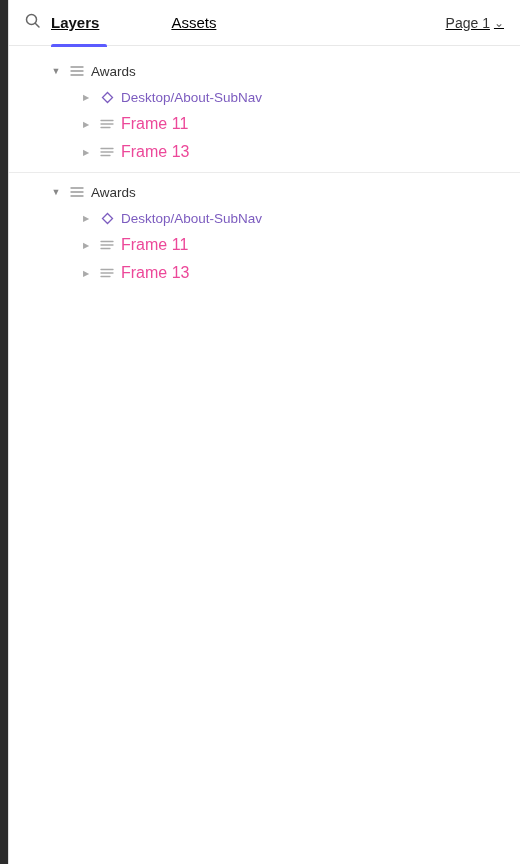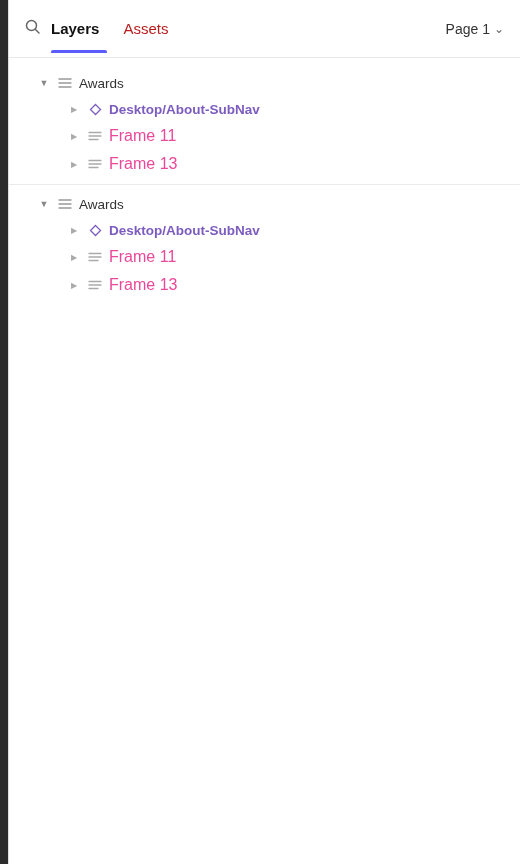--- a/index.html
+++ b/index.html
@@ -25,24 +25,25 @@
       display: flex;
       flex-direction: column;
       border-left: 1px solid #e0e0e0;
     }
 
     
     .tab-bar {
       display: flex;
       align-items: center;
       padding: 0 16px;
-      height: 58px;
+      height: 46px;
       border-bottom: 1px solid #e8e8e8;
       gap: 0;
       position: relative;
+      text-decoration: underline;
     }
 
     .search-icon-wrap {
       margin-right: 10px;
       color: #666;
       font-size: 16px;
     }
 
     .tab-layers {
       font-size: 15px;
@@ -61,23 +62,24 @@
       left: 0;
       right: 0;
       height: 3px;
       background: #5b5bff;
       border-radius: 2px 2px 0 0;
     }
 
     .tab-assets {
       font-size: 15px;
       font-weight: 400;
-      color: #b91c1c;
+      color: #000000;
       padding: 4px 8px;
       cursor: pointer;
+      margin-left: 48px;
     }
 
     .page-selector {
       margin-left: auto;
       font-size: 14px;
       color: #333;
       display: flex;
       align-items: center;
       gap: 4px;
       cursor: pointer;
@@ -139,21 +141,21 @@
     }
 
     .frame-label {
       font-size: 14px;
       font-weight: 700;
       color: #111;
     }
 
     
     .child-group {
-      padding-left: 28px;
+      padding-left: 40px;
     }
 
     .group-header {
       display: flex;
       align-items: center;
       padding: 5px 12px 5px 0;
       gap: 6px;
       cursor: pointer;
     }
 
@@ -207,21 +209,21 @@
     }
 
     .diamond-icon svg {
       width: 13px;
       height: 13px;
     }
 
     .layer-label-component {
       font-size: 13.5px;
       color: #7c5cbf;
-      font-weight: 700;
+      font-weight: 400;
     }
 
     .layer-label-frame {
       font-size: 16px;
       color: #ec4899;
     }
 
     
     .section-divider {
       height: 1px;

